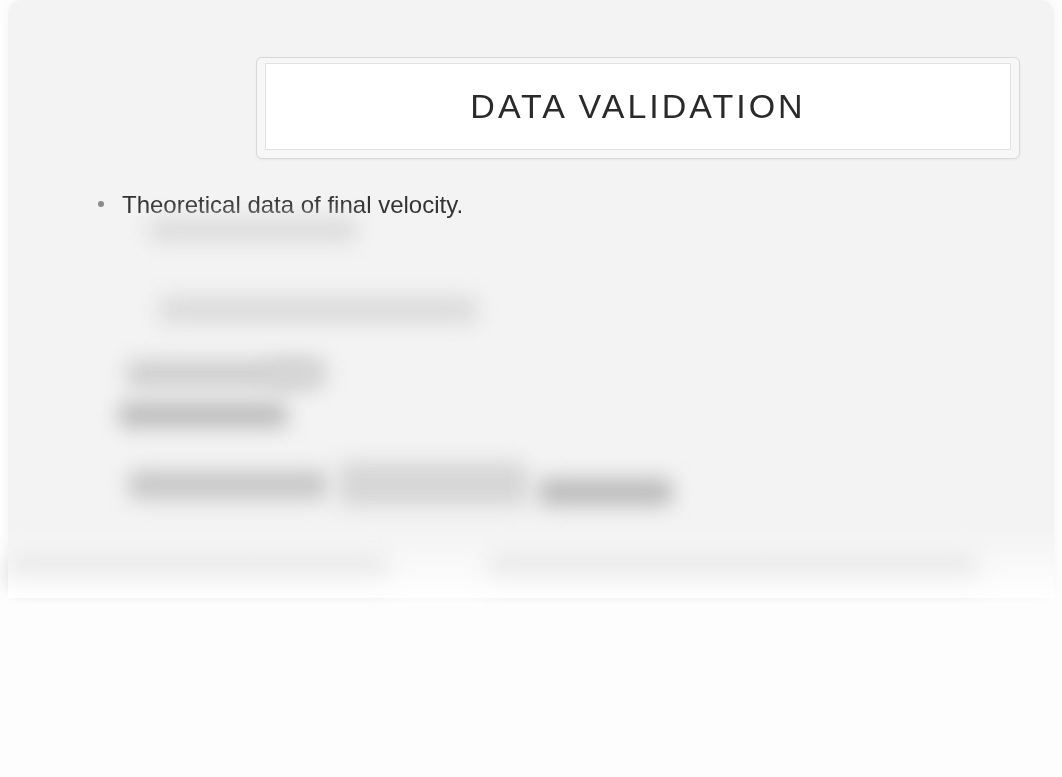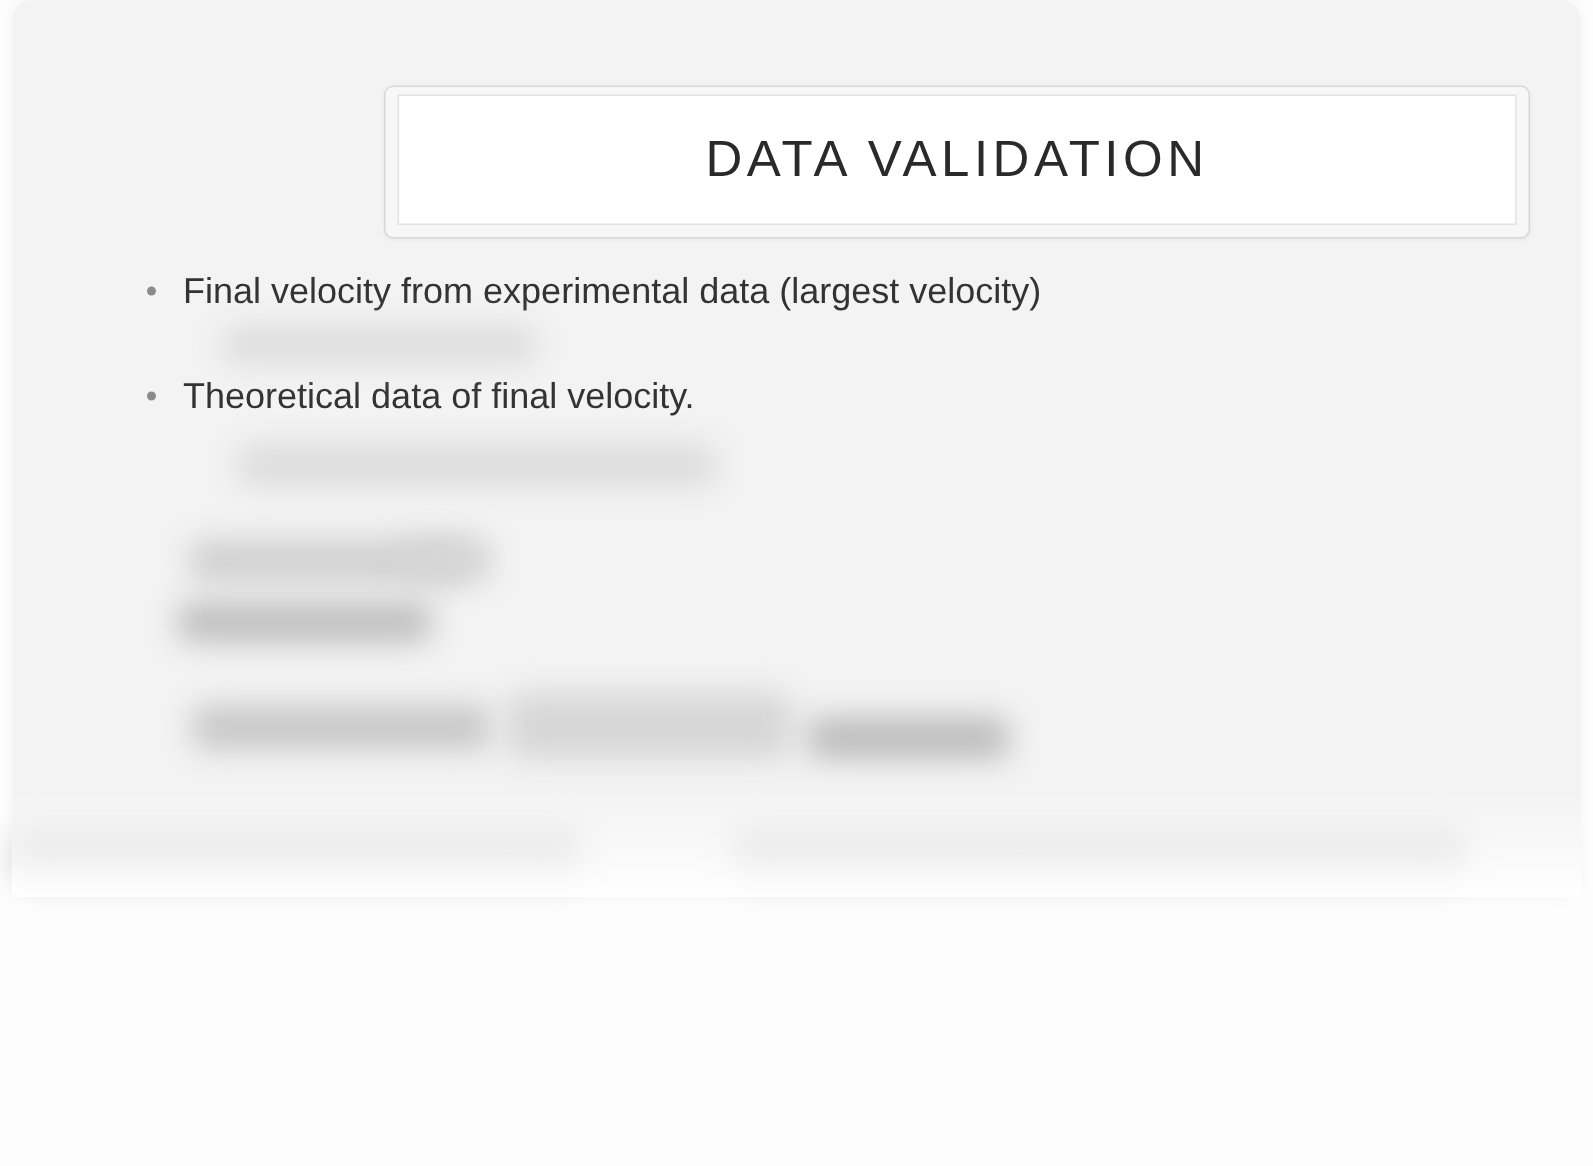--- a/index.html
+++ b/index.html
@@ -110,24 +110,20 @@
 <div class="page">
 
   <div class="title-box-outer">
     <div class="title-box-inner">
       <span class="title-text">DATA VALIDATION</span>
     </div>
   </div>
 
   <div class="content">
 
-    <div class="bullet-row">
-      <span class="bullet-dot"></span>
-      <span class="bullet-text">Final velocity from experimental data (largest velocity)</span>
-    </div>
 
     <div class="bullet-row" style="margin-top:10px;">
       <span class="bullet-dot"></span>
       <span class="bullet-text">Theoretical data of final velocity.</span>
     </div>
 
   </div>
 
   <div class="blur-strip b1"></div>
   <div class="blur-strip b2"></div>

